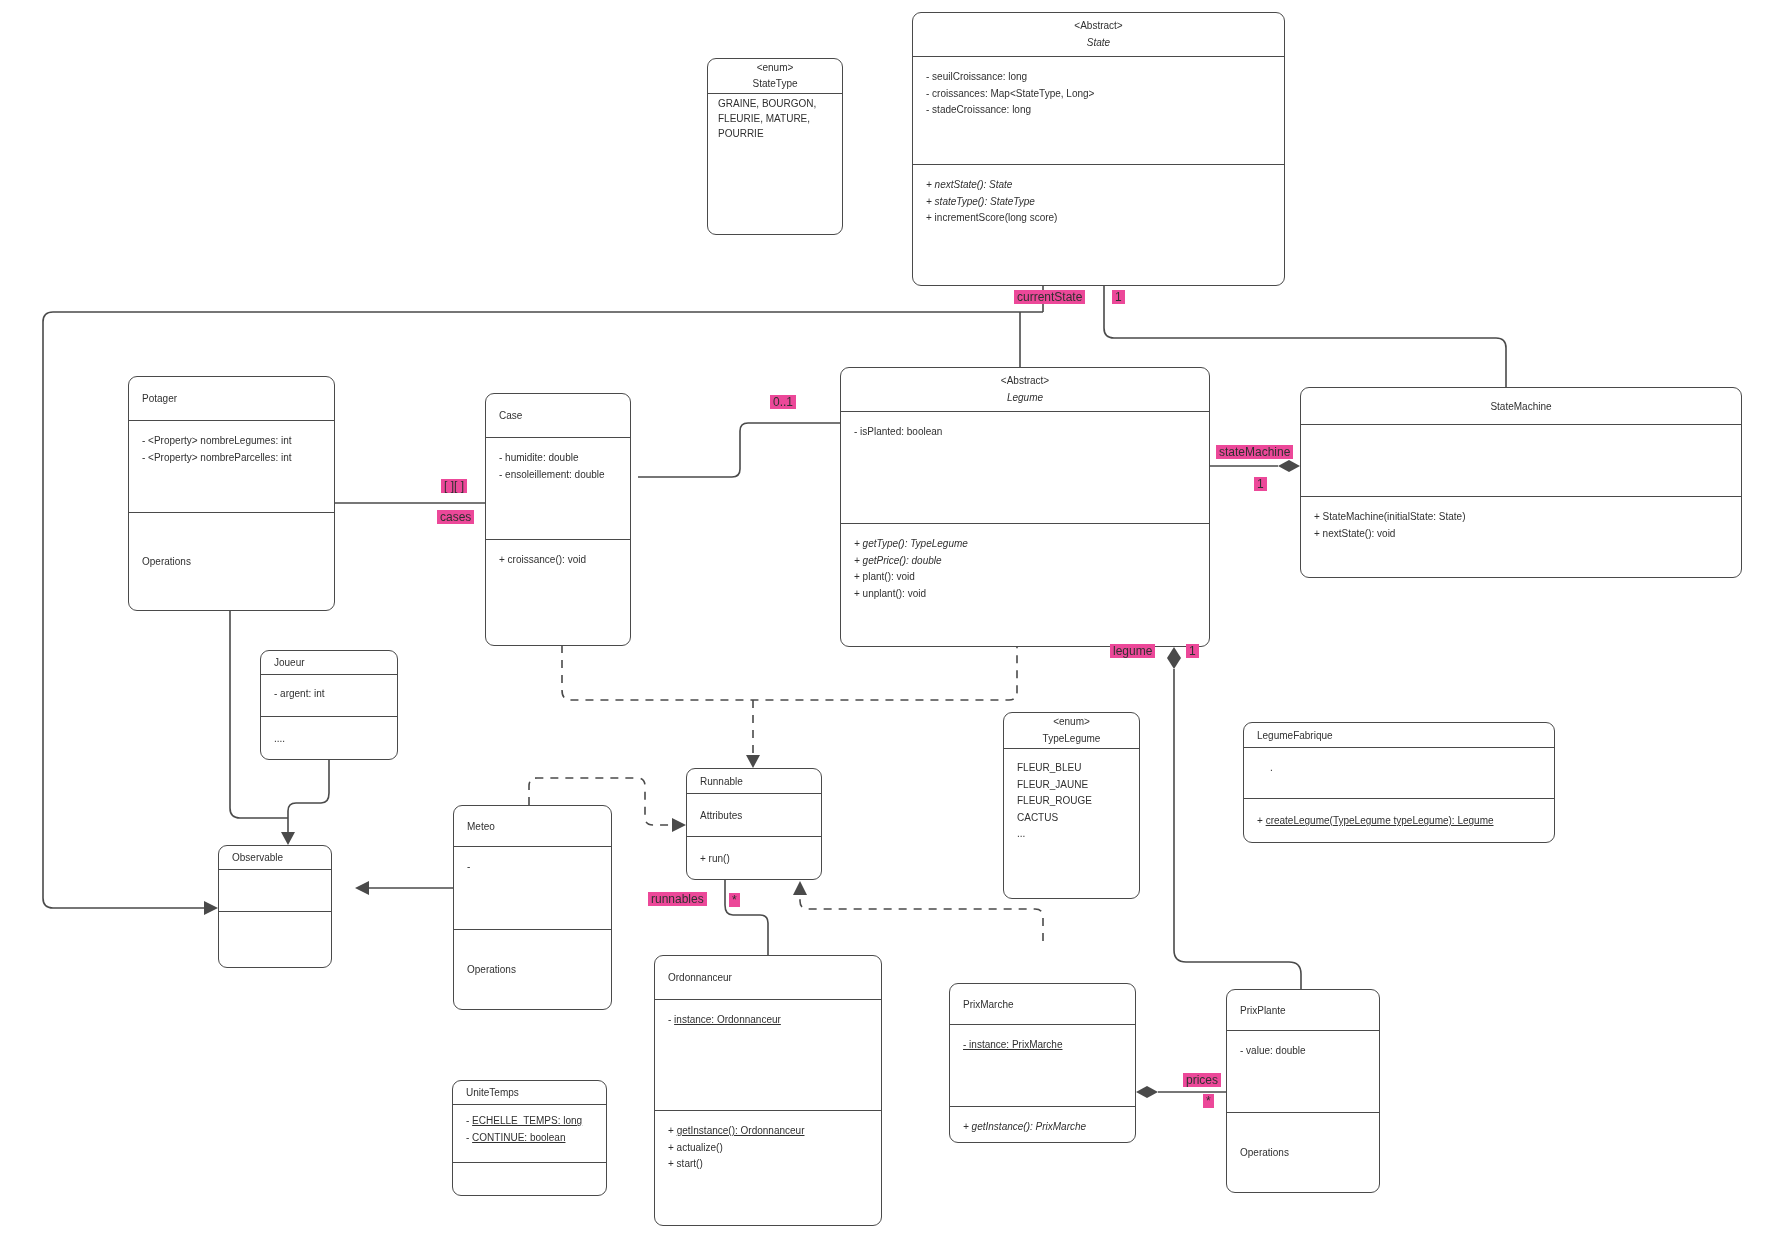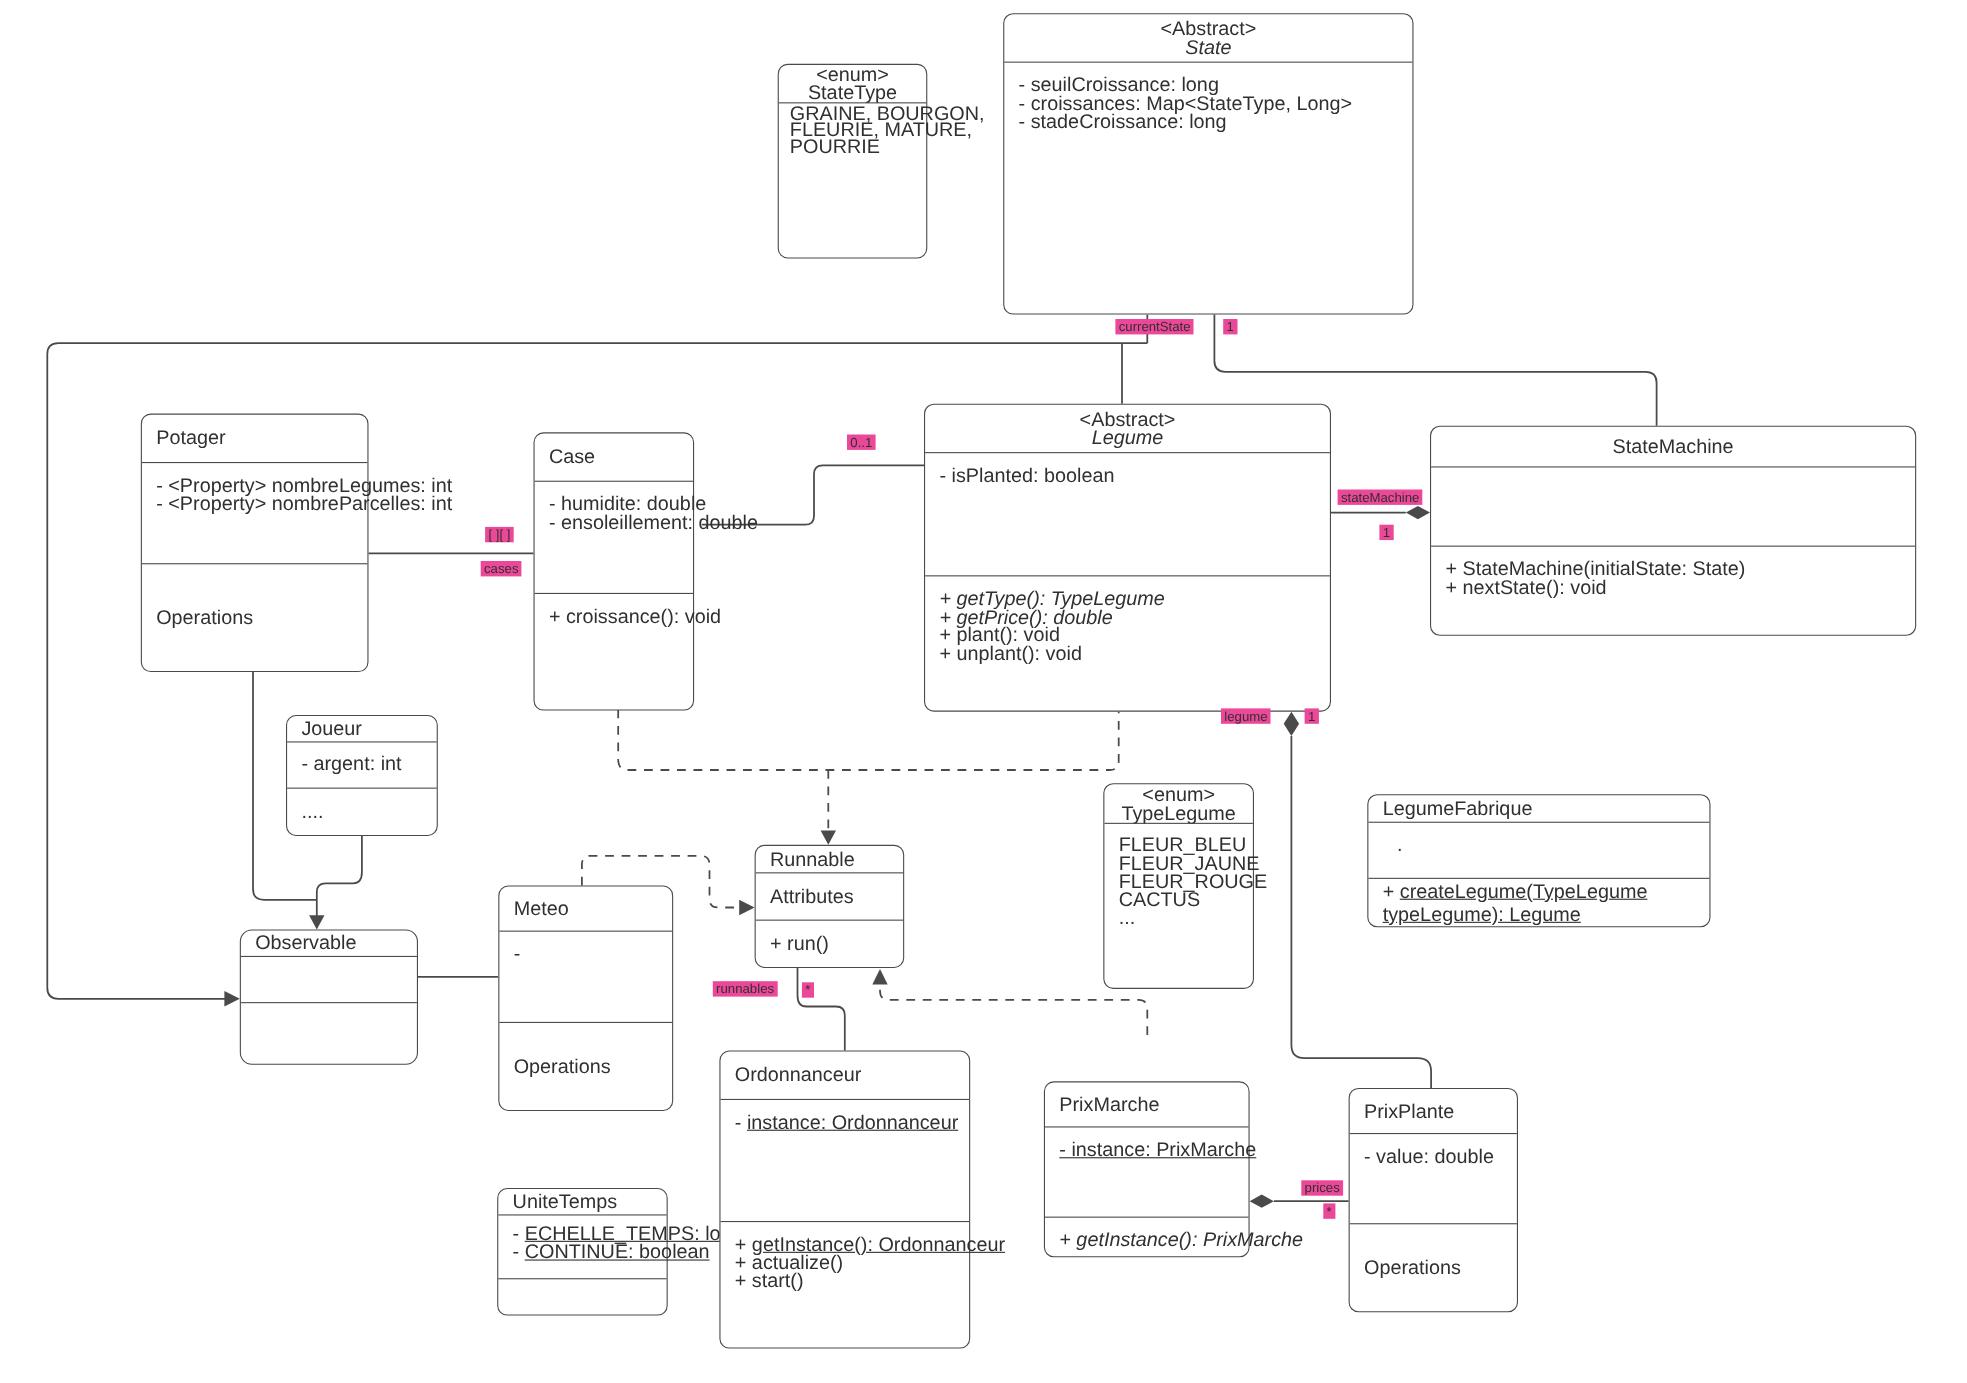--- a/index.html
+++ b/index.html
@@ -1,20 +1,20 @@
 <!DOCTYPE html>
 <html><head>
 <meta charset="utf-8">
 <style>
   html,body{margin:0;padding:0;background:#ffffff;}
   #canvas{position:relative;width:1788px;height:1257px;background:#ffffff;
           font-family:"Liberation Sans",sans-serif;color:#303030;overflow:hidden;}
   svg.edges{position:absolute;left:0;top:0;pointer-events:none;}
   .cls{position:absolute;background:#fff;border:1.5px solid #4a4a4a;border-radius:9px;
-       box-sizing:border-box;display:flex;flex-direction:column;font-size:18px;}
+       box-sizing:border-box;display:flex;flex-direction:column;font-size:10px;}
   .hd{flex:0 0 auto;display:flex;align-items:center;padding:0 13px;white-space:nowrap;}
   .hd.c2{flex-direction:column;justify-content:center;padding:0;line-height:15.5px;}
   .hd.cc{justify-content:center;padding:0;}
   .sec{border-top:1.5px solid #4a4a4a;box-sizing:border-box;padding:12px 13px 0 13px;flex:0 0 auto;}
   .sec.grow{flex:1 1 auto;}
   .sec.mid{display:flex;align-items:center;padding-top:0;}
   .line{line-height:16.5px;white-space:nowrap;}
   .i{font-style:italic;}
   .u{text-decoration:underline;}
   .tight .line{line-height:15px;}
@@ -76,20 +76,25 @@
   <div class="cls" style="left:912px;top:12px;width:373px;height:274px;">
     <div class="hd c2" style="height:43px;">
       <span class="line">&lt;Abstract&gt;</span>
       <span class="line i">State</span>
     </div>
     <div class="sec" style="height:108px;">
       <div class="line">- seuilCroissance: long</div>
       <div class="line">- croissances: Map&lt;StateType, Long&gt;</div>
       <div class="line">- stadeCroissance: long</div>
     </div>
+    <div class="sec grow">
+      <div class="line i">+ nextState(): State</div>
+      <div class="line i">+ stateType(): StateType</div>
+      <div class="line">+ incrementScore(long score)</div>
+    </div>
   </div>
 
   <div class="cls" style="left:128px;top:376px;width:207px;height:235px;">
     <div class="hd" style="height:43px;">
       <span>Potager</span>
     </div>
     <div class="sec" style="height:92px;">
       <div class="line">- &lt;Property&gt; nombreLegumes: int</div>
       <div class="line">- &lt;Property&gt; nombreParcelles: int</div>
     </div>
@@ -143,21 +148,21 @@
       <span>Joueur</span>
     </div>
     <div class="sec" style="height:42px;padding-top:11px;">
       <div class="line">- argent: int</div>
     </div>
     <div class="sec grow mid">
       <span>....</span>
     </div>
   </div>
 
-  <div class="cls" style="left:218px;top:845px;width:162px;height:123px;border-radius:11px;">
+  <div class="cls" style="left:218px;top:845px;width:114px;height:123px;">
     <div class="hd" style="height:23px;">
       <span>Observable</span>
     </div>
     <div class="sec" style="height:42px;"></div>
     <div class="sec grow"></div>
   </div>
 
   <div class="cls" style="left:453px;top:805px;width:159px;height:205px;">
     <div class="hd" style="height:40px;">
       <span>Meteo</span>

